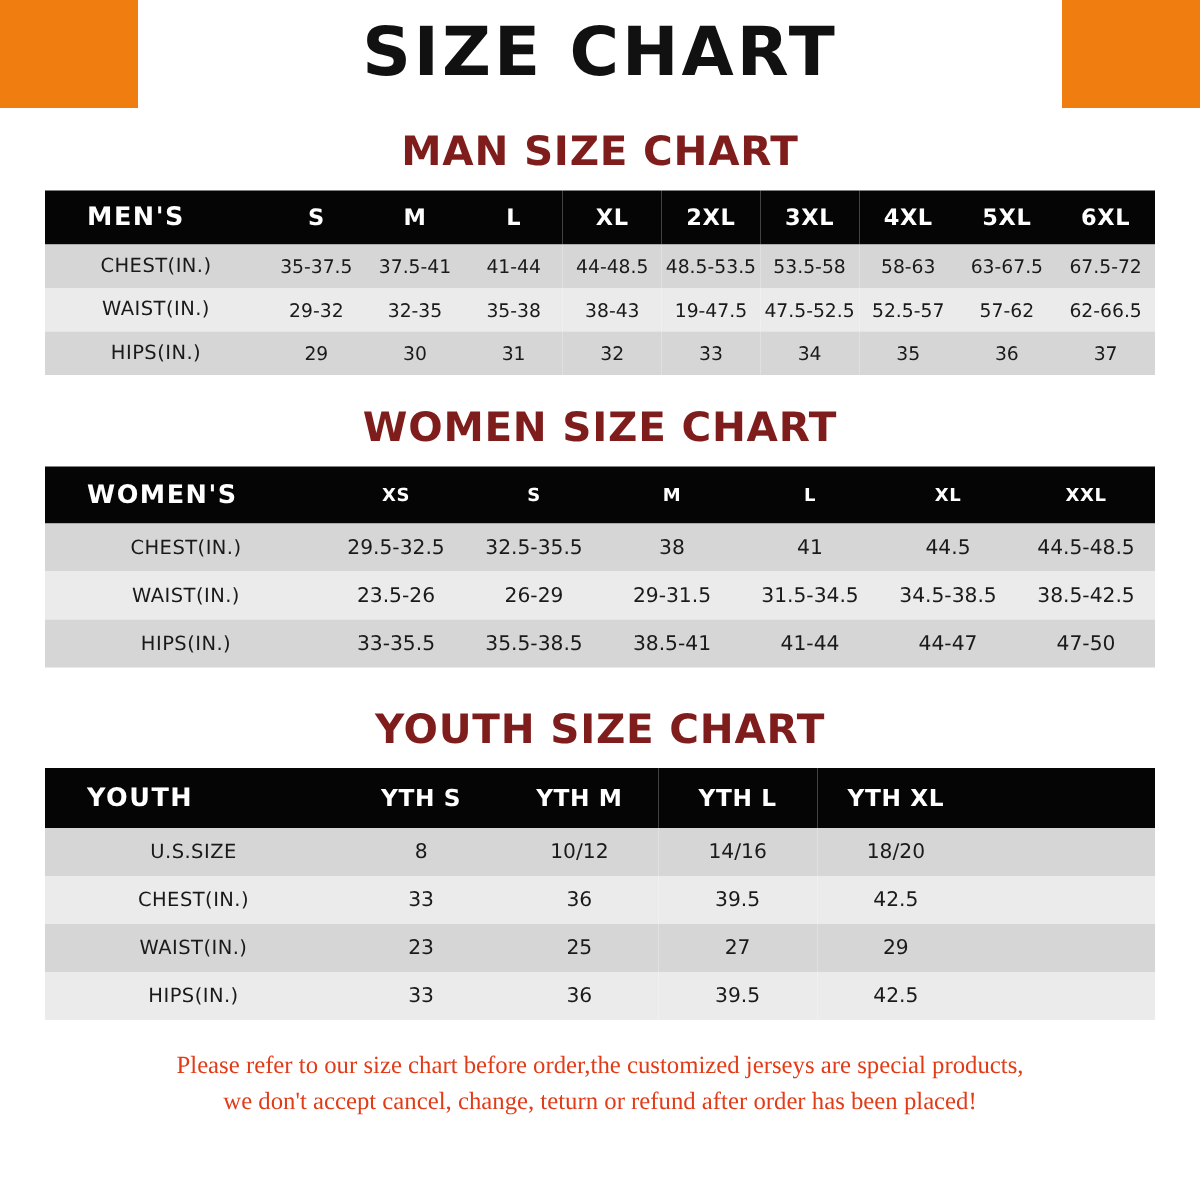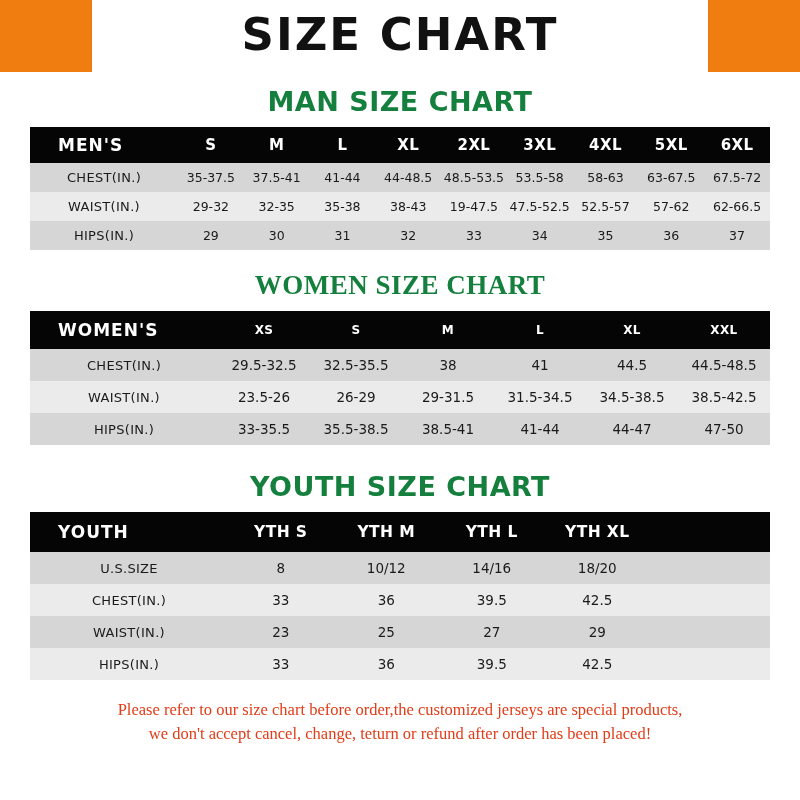--- a/index.html
+++ b/index.html
@@ -49,25 +49,25 @@
     line-height: 1;
     padding-bottom: 4px;
   }
 
   
   .section-title {
     text-align: center;
     font-family: "DejaVu Sans", sans-serif;
     font-weight: bold;
     font-size: 27px;
-    color: #15803d;
+    color: #7f1d1d;
     letter-spacing: 0.5px;
   }
   .t-man   { margin-top: 14px; margin-bottom: 10px; }
-  .t-women { margin-top: 20px; margin-bottom: 10px; font-family: Liberation Serif, serif; }
+  .t-women { margin-top: 20px; margin-bottom: 10px; }
   .t-youth { margin-top: 26px; margin-bottom: 10px; }
 
   
   .chart-wrap {
     padding: 0 30px;
     box-sizing: border-box;
   }
   table.chart {
     width: 740px;
     border-collapse: collapse;

